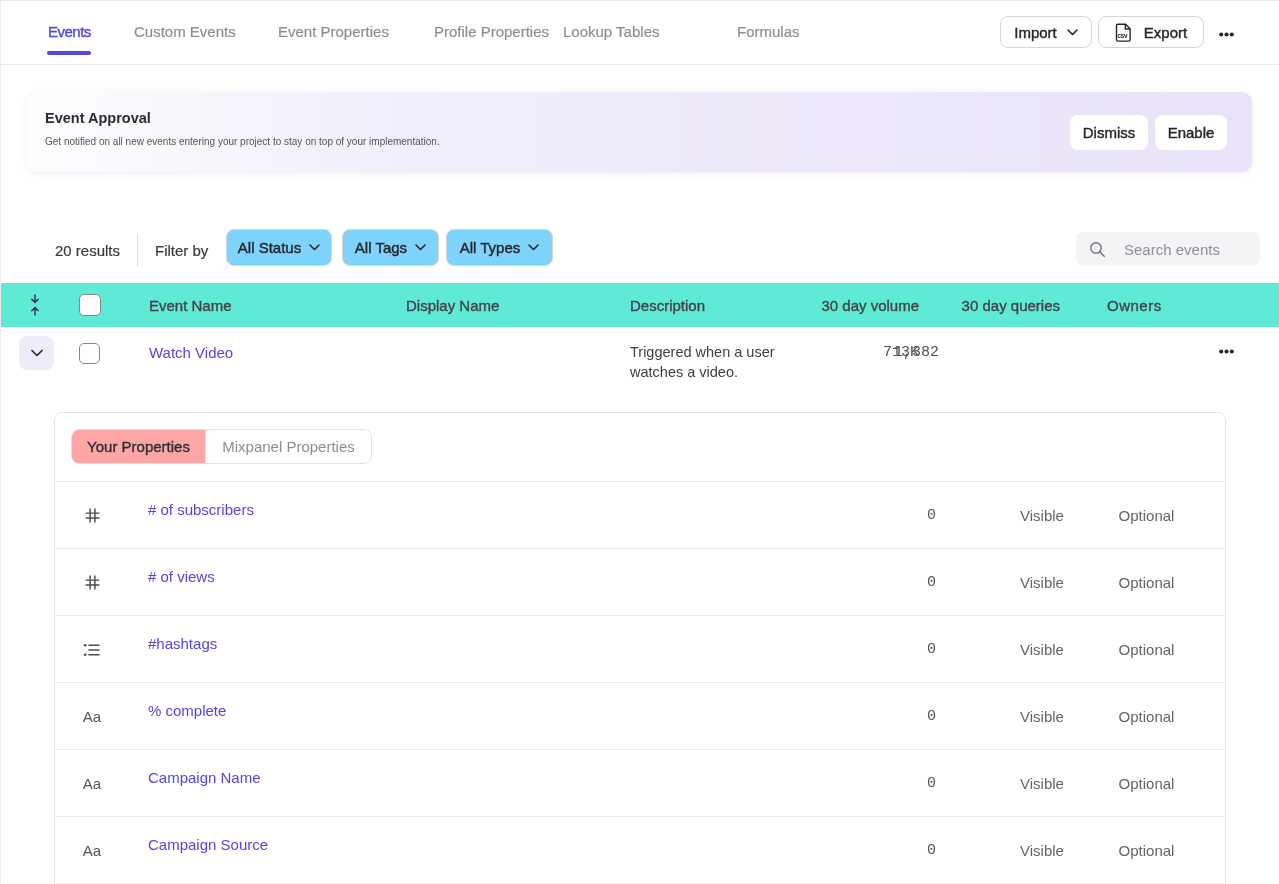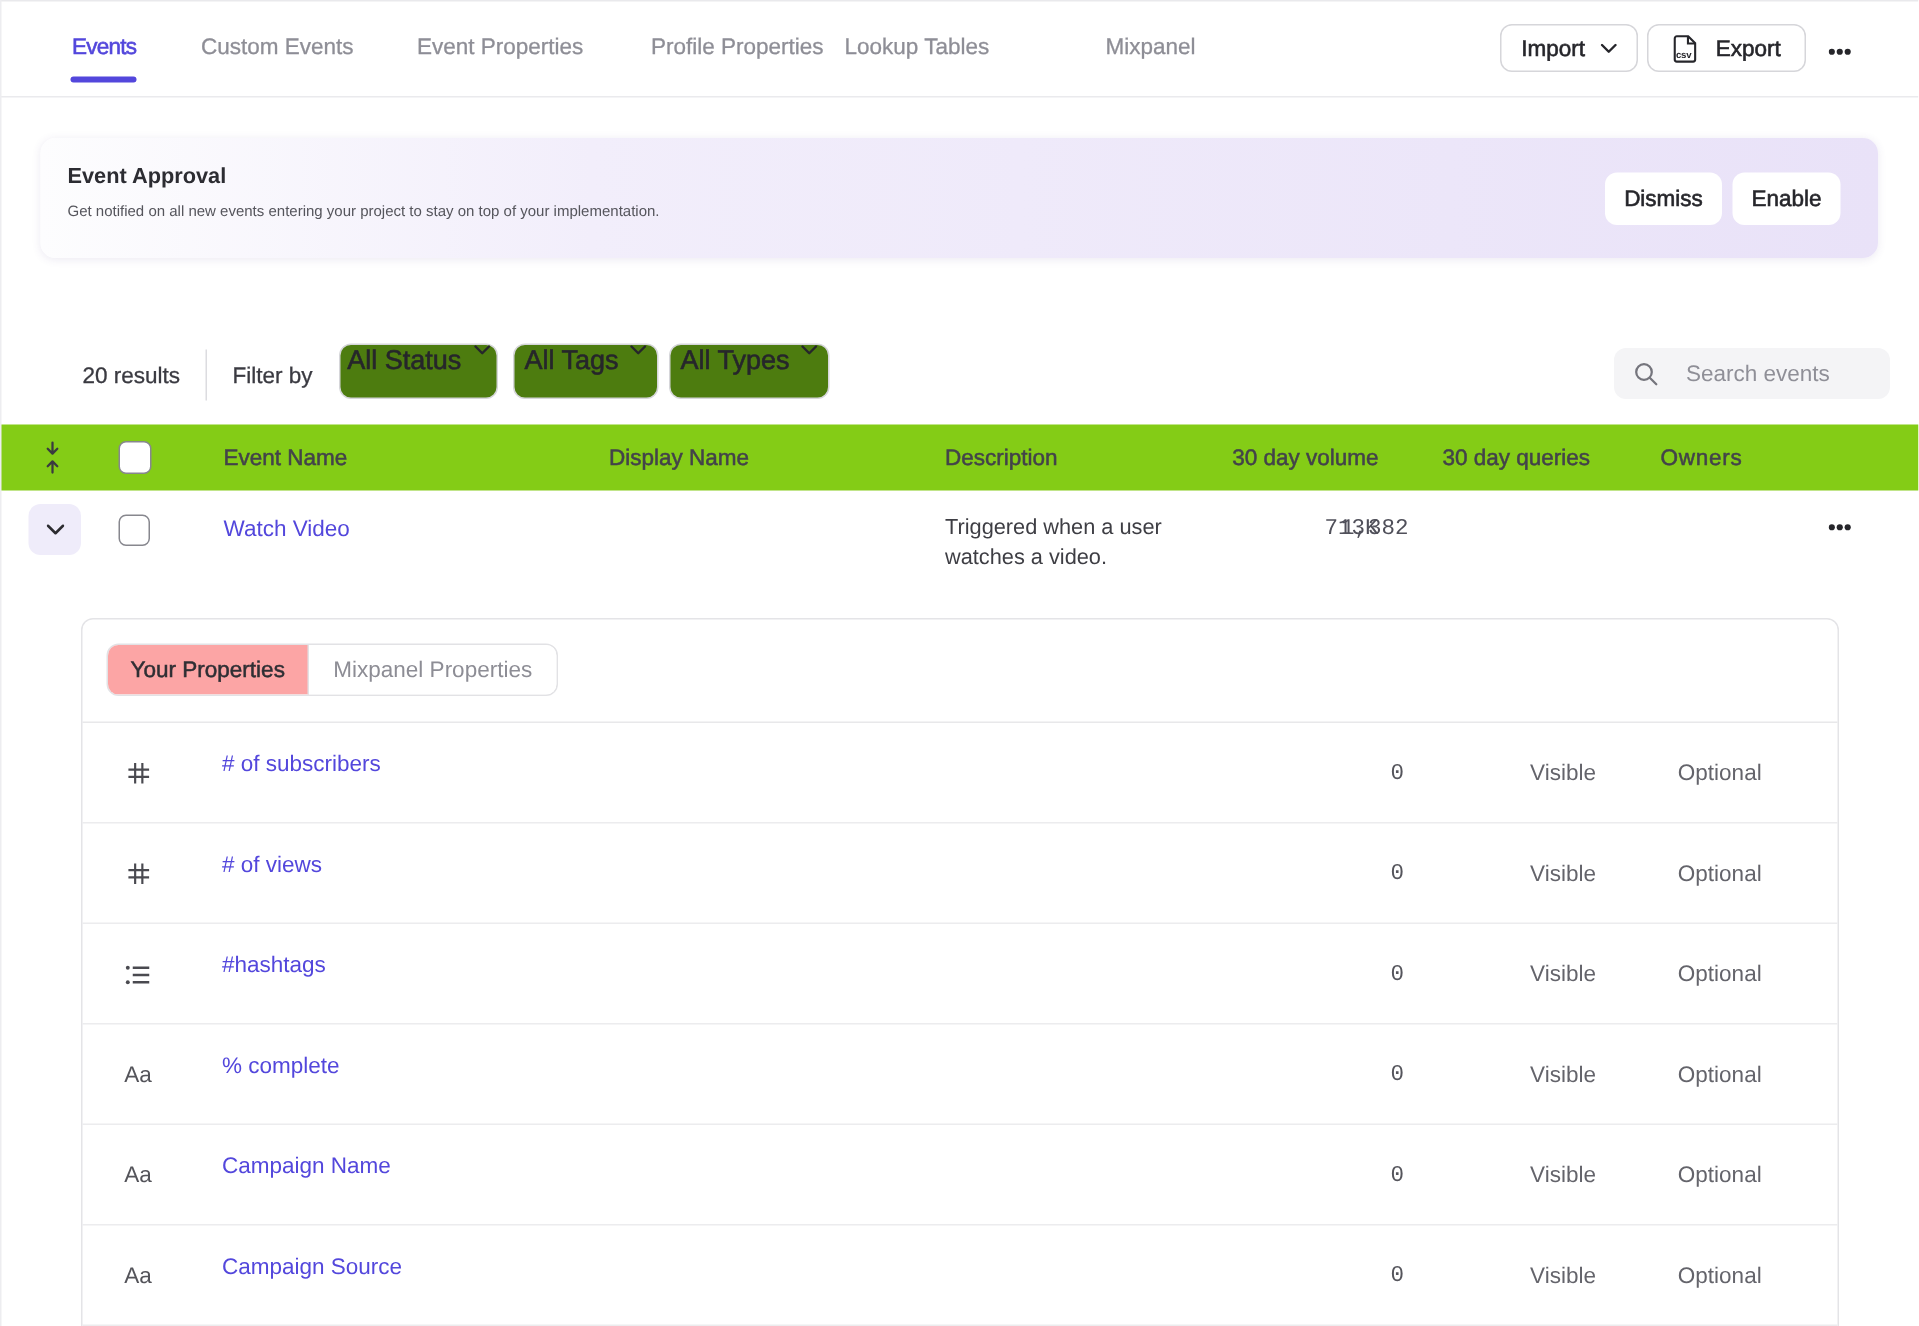--- a/index.html
+++ b/index.html
@@ -24,28 +24,28 @@
   background:linear-gradient(90deg,#fdfdfe 0%,#f2eefb 30%,#e9e2f8 100%);
   box-shadow:0 1px 6px rgba(80,60,140,0.10); }
 .banner h2 { position:absolute; left:18px; font-size:14.5px; font-weight:700; color:#2c2c32; }
 .banner p  { position:absolute; left:18px; font-size:10px; font-weight:400; color:#55555c; }
 .wbtn { position:absolute; top:23px; height:35px; background:#fff; border-radius:8px;
   display:flex; align-items:center; justify-content:center; font-size:15px; color:#26262b; -webkit-text-stroke:0.4px #26262b; }
 
 
 .f-label { position:absolute; font-size:15px; color:#3a3a41; white-space:nowrap; -webkit-text-stroke:0.2px #3a3a41; }
 .fdiv { position:absolute; left:137px; top:233px; width:1px; height:34px; background:#dcdce0; }
-.fbtn { position:absolute; top:229px; height:37px; border:1px solid #d6d6da; border-radius:8px; background:#4d7c0f;
-  display:flex; align-items:flex-start; justify-content:center; gap:8px; font-size:18px; color:#26262b; -webkit-text-stroke:0.4px #26262b; }
+.fbtn { position:absolute; top:229px; height:37px; border:1px solid #d6d6da; border-radius:8px; background:#7dd3fc;
+  display:flex; align-items:center; justify-content:center; gap:8px; font-size:15px; color:#26262b; -webkit-text-stroke:0.4px #26262b; }
 .search { position:absolute; left:1076px; top:232px; width:184px; height:34px; border-radius:8px; background:#f4f4f6;
   display:flex; align-items:center; padding-left:13px; gap:18px; }
 .search span { font-size:15px; color:#8f8f97; }
 
 
-.thead { position:absolute; left:0; top:283px; width:1279px; height:44px; background:#84cc16; }
+.thead { position:absolute; left:0; top:283px; width:1279px; height:44px; background:#5eead4; }
 .th { position:absolute; top:0; height:44px; display:flex; align-items:center; font-size:15px; color:#43434a; -webkit-text-stroke:0.35px #43434a; }
 .checkbox { position:absolute; background:#fff; border:1px solid #87878e; border-radius:5px; }
 .expbtn { position:absolute; left:19px; top:336px; width:35px; height:34px; border-radius:8px; background:#efecfa;
   display:flex; align-items:center; justify-content:center; }
 .link { color:#5347dc; }
 .mono { font-family:"Liberation Mono", monospace; }
 
 
 .panel { position:absolute; left:54px; top:412px; width:1172px; height:500px;
   border:1px solid #e4e4e7; border-radius:8px; background:#fff; }
@@ -67,21 +67,21 @@
 .aa { font-size:15px; color:#54545a; }
 </style>
 </head>
 <body>
 <div class="tabbar">
   <div class="tab active" style="left:48px;">Events</div>
   <div class="tab" style="left:134px;">Custom Events</div>
   <div class="tab" style="left:278px;">Event Properties</div>
   <div class="tab" style="left:434px;">Profile Properties</div>
   <div class="tab" style="left:563px;">Lookup Tables</div>
-  <div class="tab" style="left:737px;">Mixpanel</div>
+  <div class="tab" style="left:737px;">Formulas</div>
   <div class="tab-underline"></div>
   <div class="btn" style="left:1000px; top:16px; width:92px; height:32px; gap:10px;">Import
     <svg width="11" height="7" viewBox="0 0 11 7">
         <path d="M1 1l4.5 4.5L10 1" stroke="#26262b" stroke-width="1.6" fill="none" stroke-linecap="round" stroke-linejoin="round"></path>
       </svg>
   </div>
   <div class="btn" style="left:1098px; top:16px; width:106px; height:32px; gap:12px;">
     <svg width="17" height="19" viewBox="0 0 17 19">
       <path d="M2.9 1.2h7.6l4.6 4.6v10.9a1.4 1.4 0 0 1-1.4 1.4H2.9a1.4 1.4 0 0 1-1.4-1.4V2.6a1.4 1.4 0 0 1 1.4-1.4z" fill="none" stroke="#26262b" stroke-width="1.4"></path>
       <path d="M10.3 1.2v4.8h4.8" fill="none" stroke="#26262b" stroke-width="1.4"></path>

